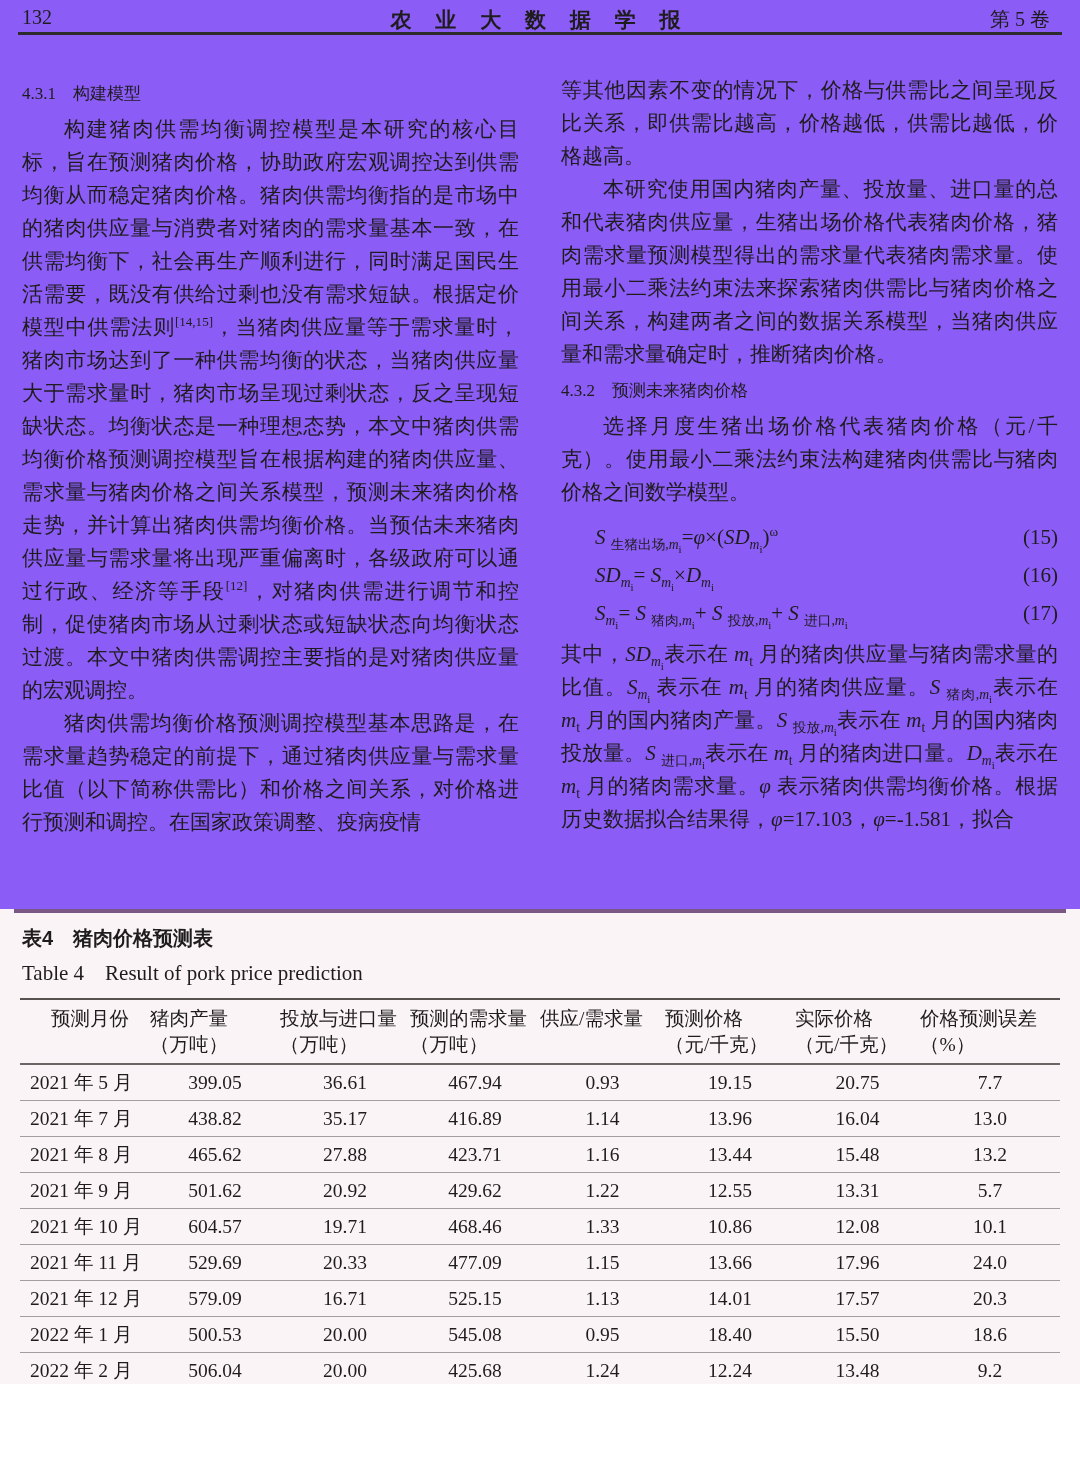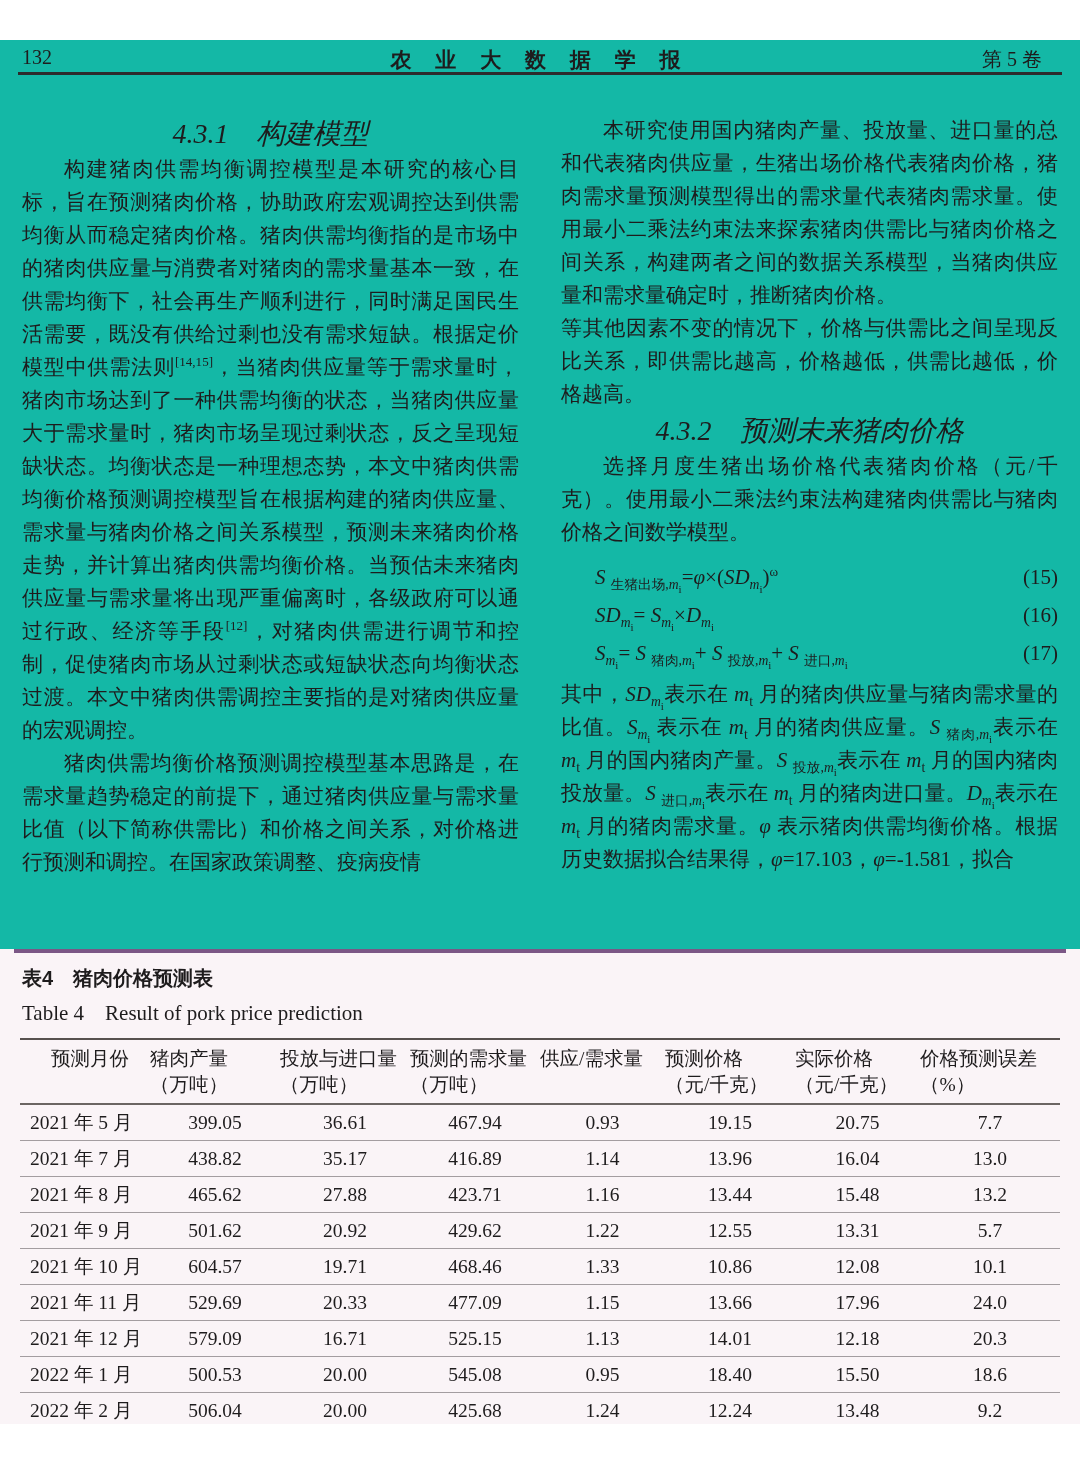--- a/index.html
+++ b/index.html
@@ -1,33 +1,33 @@
 <!DOCTYPE html>
 <html><head>
 <meta charset="utf-8">
 <style>
   html,body{margin:0;padding:0;background:#ffffff;}
-  .page{position:relative;width:1080px;height:1384px;background:#14b8a6;overflow:hidden;
-        font-family:"Liberation Serif",serif;color:#1e1c1d;margin-top:40px;}
+  .page{position:relative;width:1080px;height:1384px;background:#8b5cf6;overflow:hidden;
+        font-family:"Liberation Serif",serif;color:#1e1c1d;}
   
   .pg-header{position:absolute;top:6px;left:22px;right:22px;height:26px;font-size:20px;}
   .pg-num{position:absolute;left:0;top:0;}
   .pg-journal{position:absolute;left:0;right:0;top:0;text-align:center;
               font-family:"Liberation Sans",sans-serif;font-weight:bold;font-size:21px;letter-spacing:9px;}
-  .pg-vol{position:absolute;right:16px;top:0;}
+  .pg-vol{position:absolute;right:8px;top:0;}
   .header-rule{position:absolute;top:32px;left:18px;right:18px;height:3px;background:#2d2b2c;}
   
   .col{position:absolute;top:74px;width:497px;font-size:21px;line-height:33px;text-align:justify;}
   .col-left{left:22px;}
   .col-right{left:561px;}
   .para{margin:0;text-indent:2em;}
   .para.no-indent{text-indent:0;}
   .h-section{font-family:"Liberation Sans",sans-serif;font-weight:bold;font-size:21.5px;
              line-height:33px;margin:0 0 9px 0;text-indent:0;text-align:left;}
-  .h-subsection{font-size:28px;line-height:33px;margin:3px 0 3px 0;text-indent:0;text-align:center;font-style:italic;}
+  .h-subsection{font-size:17px;line-height:33px;margin:3px 0 3px 0;text-indent:0;text-align:left;}
   sup{font-size:0.62em;line-height:0;}
   sub{font-size:0.65em;line-height:0;}
   sub sub{font-size:0.8em;}
   i{font-style:italic;}
   
   .equations{margin:9px 0 6px 0;}
   .eq-row{display:flex;justify-content:space-between;align-items:baseline;
           font-size:21px;line-height:38px;padding-left:34px;text-indent:0;}
   .eq-number{font-size:21px;}
   
@@ -60,22 +60,22 @@
   </div>
   <div class="header-rule"></div>
 
   <div class="col col-left">
     <p class="h-subsection">4.3.1　构建模型</p>
     <p class="para">构建猪肉供需均衡调控模型是本研究的核心目标，旨在预测猪肉价格，协助政府宏观调控达到供需均衡从而稳定猪肉价格。猪肉供需均衡指的是市场中的猪肉供应量与消费者对猪肉的需求量基本一致，在供需均衡下，社会再生产顺利进行，同时满足国民生活需要，既没有供给过剩也没有需求短缺。根据定价模型中供需法则<sup>[14,15]</sup>，当猪肉供应量等于需求量时，猪肉市场达到了一种供需均衡的状态，当猪肉供应量大于需求量时，猪肉市场呈现过剩状态，反之呈现短缺状态。均衡状态是一种理想态势，本文中猪肉供需均衡价格预测调控模型旨在根据构建的猪肉供应量、需求量与猪肉价格之间关系模型，预测未来猪肉价格走势，并计算出猪肉供需均衡价格。当预估未来猪肉供应量与需求量将出现严重偏离时，各级政府可以通过行政、经济等手段<sup>[12]</sup>，对猪肉供需进行调节和控制，促使猪肉市场从过剩状态或短缺状态向均衡状态过渡。本文中猪肉供需调控主要指的是对猪肉供应量的宏观调控。</p>
     <p class="para">猪肉供需均衡价格预测调控模型基本思路是，在需求量趋势稳定的前提下，通过猪肉供应量与需求量比值（以下简称供需比）和价格之间关系，对价格进行预测和调控。在国家政策调整、疫病疫情</p>
   </div>
 
   <div class="col col-right">
+    <p class="para no-indent">等其他因素不变的情况下，价格与供需比之间呈现反比关系，即供需比越高，价格越低，供需比越低，价格越高。</p>
     <p class="para">本研究使用国内猪肉产量、投放量、进口量的总和代表猪肉供应量，生猪出场价格代表猪肉价格，猪肉需求量预测模型得出的需求量代表猪肉需求量。使用最小二乘法约束法来探索猪肉供需比与猪肉价格之间关系，构建两者之间的数据关系模型，当猪肉供应量和需求量确定时，推断猪肉价格。</p>
-    <p class="para no-indent">等其他因素不变的情况下，价格与供需比之间呈现反比关系，即供需比越高，价格越低，供需比越低，价格越高。</p>
     <p class="h-subsection">4.3.2　预测未来猪肉价格</p>
     <p class="para">选择月度生猪出场价格代表猪肉价格（元/千克）。使用最小二乘法约束法构建猪肉供需比与猪肉价格之间数学模型。</p>
     <div class="equations" id="equations">
         <div class="eq-row">
           <span class="eq-formula"><i>S</i> <sub>生猪出场,<i>m</i><sub>i</sub></sub>=<i>φ</i>×(<i>SD</i><sub><i>m</i><sub>i</sub></sub>)<sup>ω</sup></span>
           <span class="eq-number">(15)</span>
         </div>
         <div class="eq-row">
           <span class="eq-formula"><i>SD</i><sub><i>m</i><sub>i</sub></sub>= <i>S</i><sub><i>m</i><sub>i</sub></sub>×<i>D</i><sub><i>m</i><sub>i</sub></sub></span>
           <span class="eq-number">(16)</span>
@@ -200,21 +200,21 @@
             <td>17.96</td>
             <td>24.0</td>
           </tr>
           <tr>
             <td>2021 年 12 月</td>
             <td>579.09</td>
             <td>16.71</td>
             <td>525.15</td>
             <td>1.13</td>
             <td>14.01</td>
-            <td>12.18</td>
+            <td>17.57</td>
             <td>20.3</td>
           </tr>
           <tr>
             <td>2022 年 1 月</td>
             <td>500.53</td>
             <td>20.00</td>
             <td>545.08</td>
             <td>0.95</td>
             <td>18.40</td>
             <td>15.50</td>

